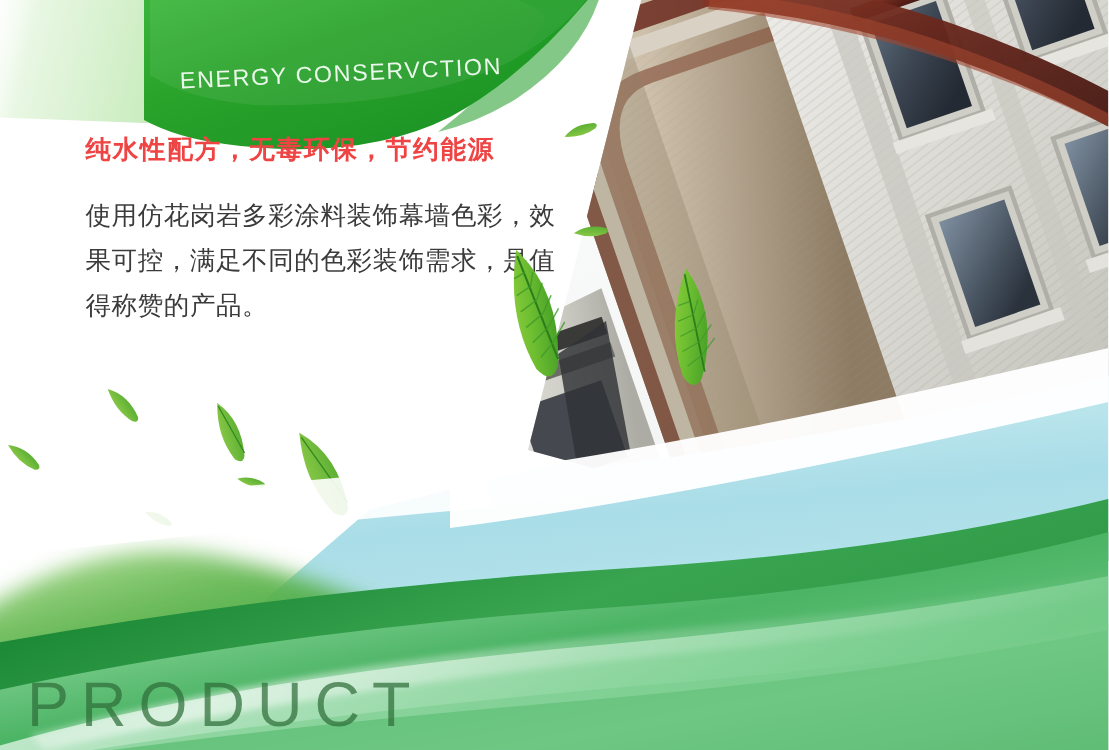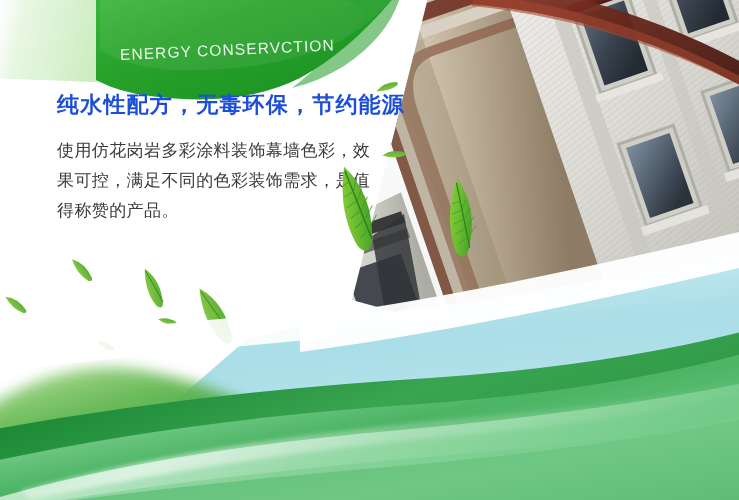--- a/index.html
+++ b/index.html
@@ -30,23 +30,23 @@
     position:absolute;left:120px;top:46px;
     font-size:15.5px;color:#eaf7ea;letter-spacing:1.1px;
     font-family:"Liberation Sans",sans-serif;
     white-space:nowrap;
     transform:rotate(-2.6deg);transform-origin:left center;
   }
 
   
   #copy{position:absolute;left:57px;top:92px;width:340px;z-index:7;}
   #headline{
-    font-size:22px;font-weight:bold;color:#1d4ed8;
+    font-size:17px;font-weight:bold;color:#ef4444;
     letter-spacing:1.2px;white-space:nowrap;
-    font-family:Liberation Sans, sans-serif;
+    font-family:Liberation Mono, monospace;
     margin:0 0 18px 0;line-height:1.2;
   }
   #paragraph{
     font-size:17px;color:#3b3b3b;line-height:1.75;
     letter-spacing:0.4px;margin:0;
     width:322px;
     font-family:"DejaVu Sans","Liberation Sans",sans-serif;
   }
 
   
@@ -372,14 +372,15 @@
     </svg>
   </div>
 
   <div class="layer" style="z-index:8;">
     <svg width="739" height="500" viewBox="0 0 739 500" xmlns="http://www.w3.org/2000/svg">
       <path d="M 300,318 Q 470,296 739,232 L 739,268 Q 470,330 300,352 Z" fill="#ffffff" opacity="0.96"></path>
       <path d="M -10,340 Q 140,326 320,310 L 330,338 Q 150,354 -10,372 Z" fill="#ffffff" opacity="0.9"></path>
     </svg>
   </div>
 
+  <div id="product-word">PRODUCT</div>
 
 </div>
 
 </body></html>

